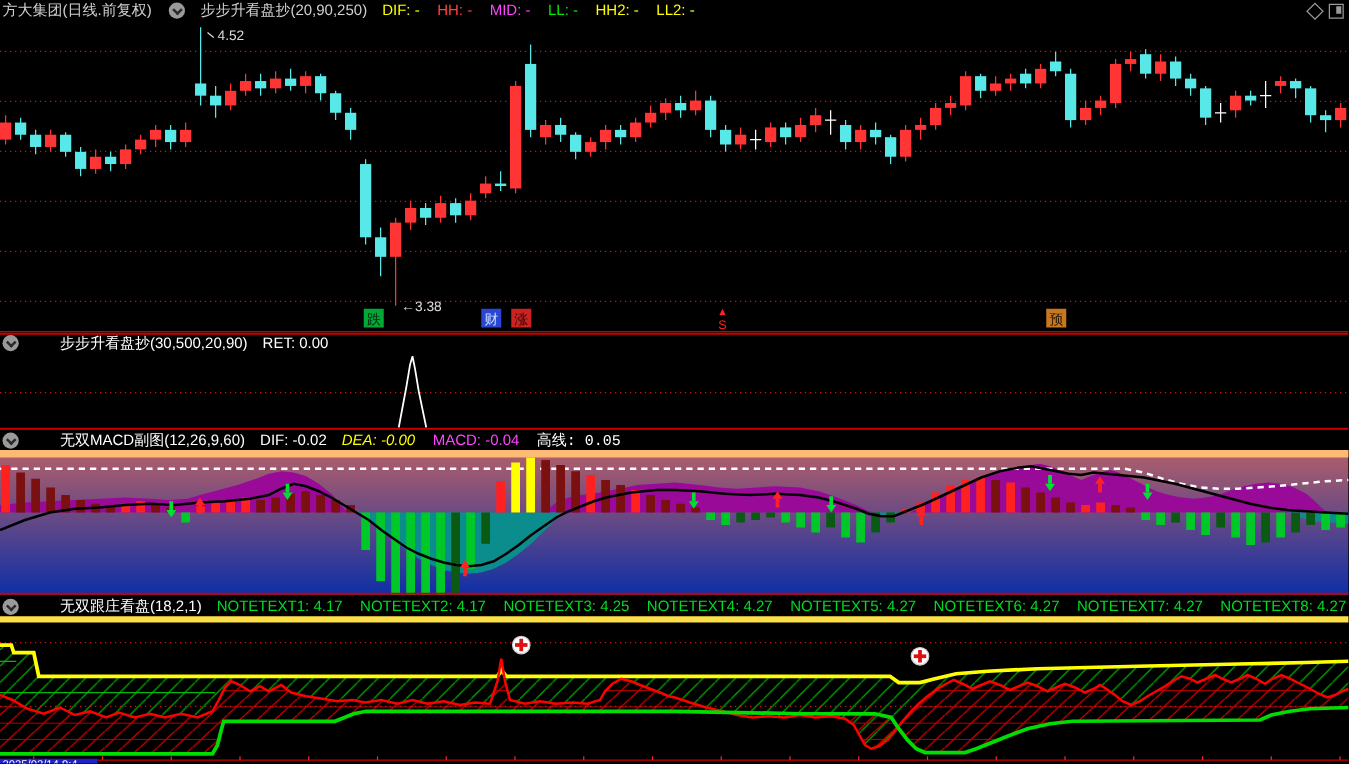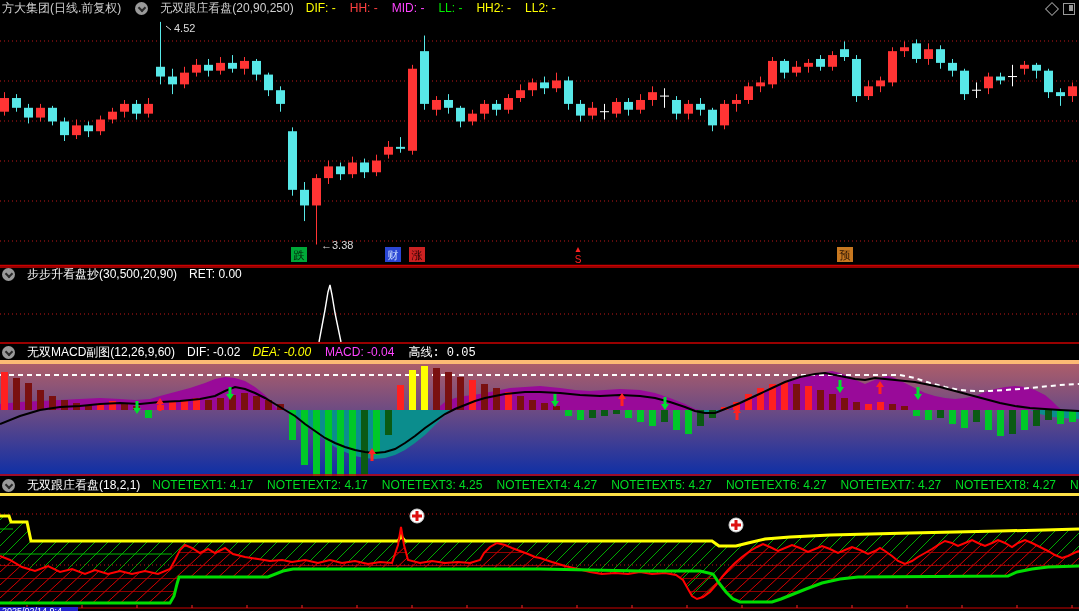--- a/index.html
+++ b/index.html
@@ -1,43 +1,43 @@
 <!DOCTYPE html>
 <html><head>
 <meta charset="utf-8">
 <style>
   html,body{margin:0;padding:0;background:#000;}
   #app{position:relative;width:1079px;height:611px;background:#000;overflow:hidden;
        font-family:"Liberation Sans","DejaVu Sans",sans-serif;font-size:12px;}
   .hdr{position:absolute;left:0;width:1079px;height:16px;display:flex;align-items:center;
        white-space:nowrap;z-index:5;}
   .hdr span{margin-right:12px;}
-  .t-gray{color:#cfcfcf;} .t-white{color:#fff;}
+  .t-gray{color:#cfcfcf;} .t-white{color:#fff;margin-left:21px;}
   .chev{width:13px;height:13px;border-radius:50%;background:#9a9a9a;position:relative;
         display:inline-block;margin:0 6px 0 2px;flex:0 0 auto;cursor:pointer;}
   .chev::after{content:"";position:absolute;left:3.5px;top:3px;width:4px;height:4px;
         border-left:2px solid #2a2a2a;border-bottom:2px solid #2a2a2a;transform:rotate(-45deg);}
   .winicons{position:absolute;right:4px;top:3px;display:flex;gap:6px;z-index:9;}
   .dia{width:8px;height:8px;border:1px solid #999;transform:rotate(45deg);margin-top:1px;}
   .tile{width:10px;height:10px;border:1px solid #999;position:relative;}
   .tile::after{content:"";position:absolute;right:1px;top:1px;width:4px;height:6px;background:#999;}
   svg{position:absolute;left:0;display:block;}
   #mainChart{top:16px;} #subChart{top:266px;} #macdChart{top:360px;} #meshChart{top:494px;}
-  #p2header{top:266px;} #p3header{top:344px;border-bottom:4px solid #fdba74;}
-  #p4header{top:477px;border-bottom:3px solid #fde047;}
+  #p2header{top:266px;} #p3header{top:344px;border-bottom:6px solid #fdba74;}
+  #p4header{top:477px;border-bottom:5px solid #fde047;}
 </style>
 </head>
 <body>
 
 <div id="app">
 
   <div class="hdr" style="top:0;">
     <span class="t-gray" style="margin-left:2px;">方大集团(日线.前复权)</span>
     <span class="chev"></span>
-    <span class="t-gray">无双跟庄看盘(20,90,250)</span>
+    <span class="t-gray">步步升看盘抄(20,90,250)</span>
     <span id="topFields"><span style="color: rgb(255, 255, 0); margin-right: 14px;">DIF: -</span><span style="color: rgb(255, 64, 64); margin-right: 14px;">HH: -</span><span style="color: rgb(255, 68, 255); margin-right: 14px;">MID: -</span><span style="color: rgb(0, 238, 0); margin-right: 14px;">LL: -</span><span style="color: rgb(255, 255, 0); margin-right: 14px;">HH2: -</span><span style="color: rgb(255, 255, 0); margin-right: 14px;">LL2: -</span></span>
   </div>
   <div class="winicons">
     <span class="dia"></span>
     <span class="tile"></span>
   </div>
 
   <svg id="mainChart" width="1079" height="250">
       <line x1="0" y1="25" x2="1079" y2="25" stroke="#c01818" stroke-width="1" stroke-dasharray="1,3"></line>
       <line x1="0" y1="65" x2="1079" y2="65" stroke="#c01818" stroke-width="1" stroke-dasharray="1,3"></line>

